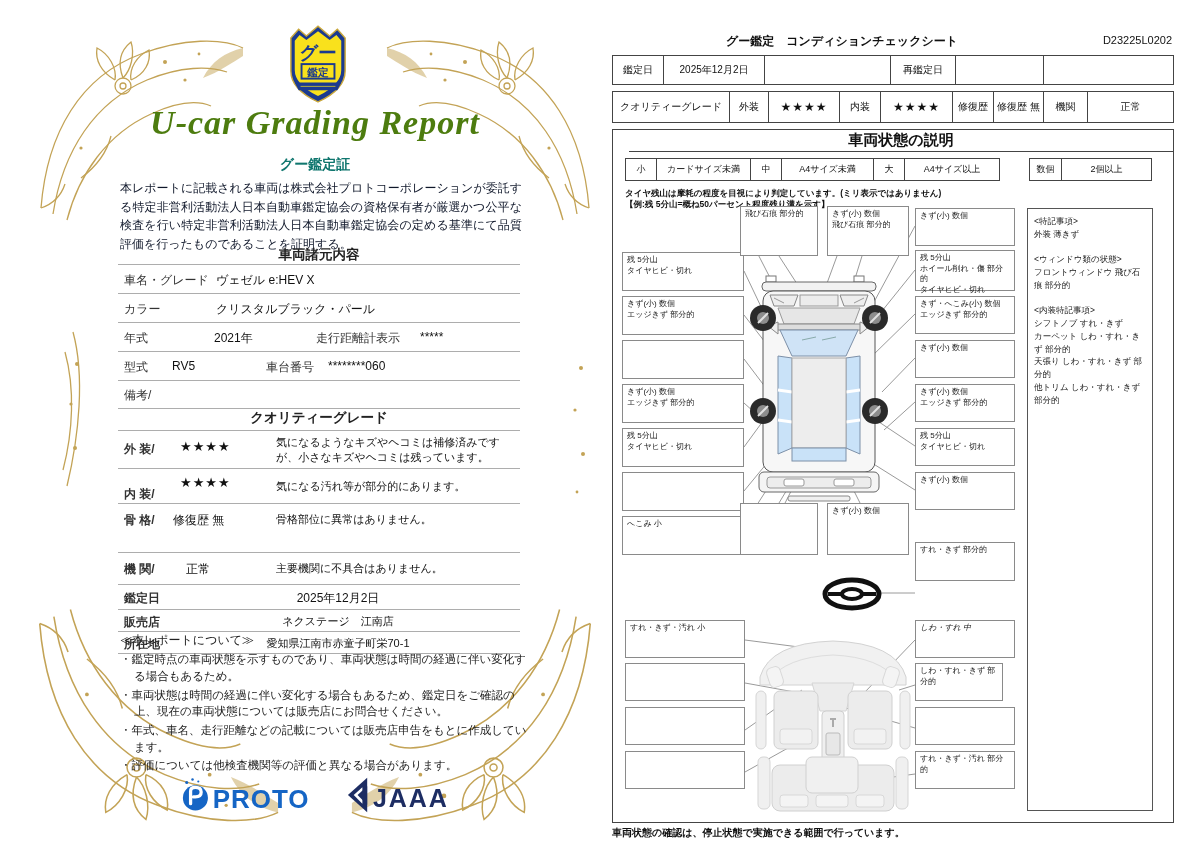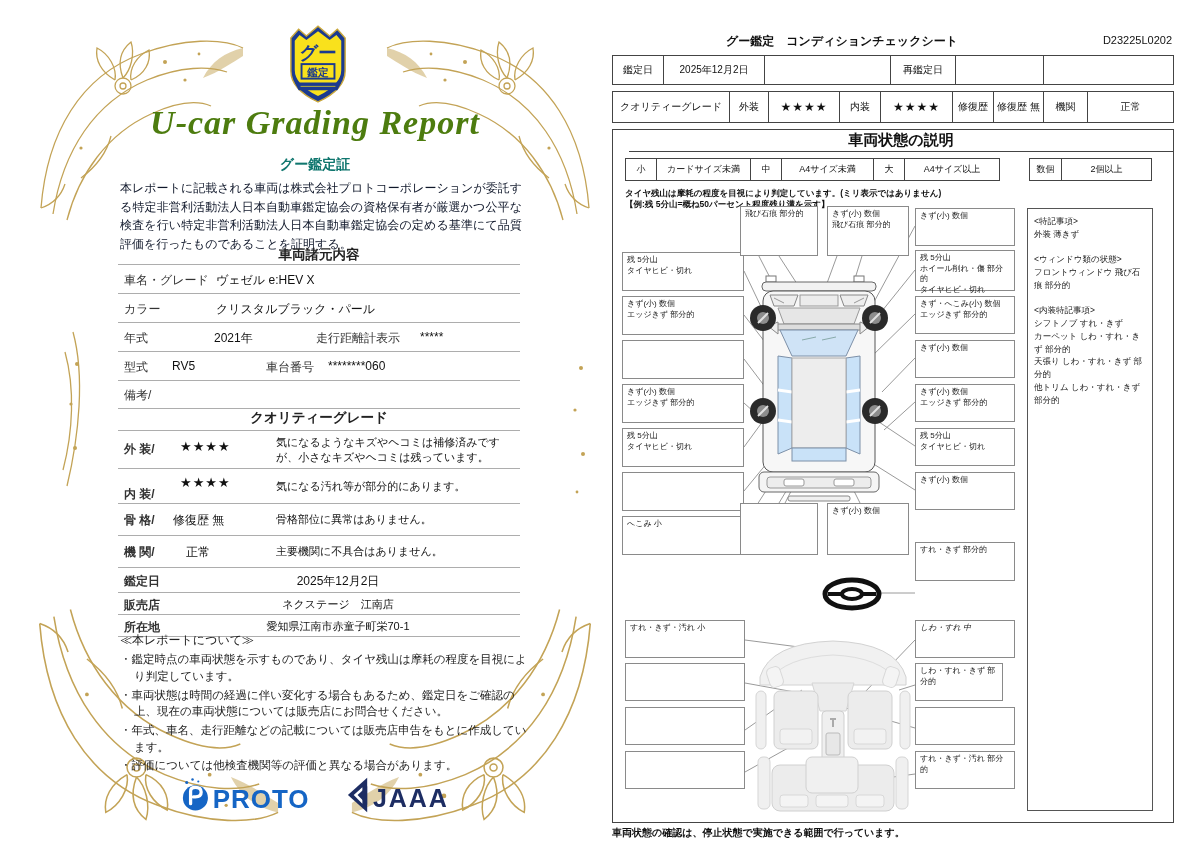--- a/index.html
+++ b/index.html
@@ -136,42 +136,42 @@
       <div class="srow" style="height:34px;">
         <span class="lbl" style="left:6px;top:17px;font-weight:bold;">内 装/</span>
         <span class="val stars" style="left:62px;top:6px;font-size:13px;">★★★★</span>
         <span class="val" style="left:158px;top:10px;width:242px;font-size:11px;">気になる汚れ等が部分的にあります。</span>
       </div>
       <div class="srow" style="height:31px;">
         <span class="lbl" style="left:6px;top:8px;font-weight:bold;">骨 格/</span>
         <span class="val" style="left:55px;top:8px;">修復歴 無</span>
         <span class="val" style="left:158px;top:8px;width:242px;font-size:11px;">骨格部位に異常はありません。</span>
       </div>
-      <div class="srow" style="height:31px;">
+      <div class="srow" style="height:31px;margin-top:17px;">
         <span class="lbl" style="left:6px;top:8px;font-weight:bold;">機 関/</span>
         <span class="val" style="left:68px;top:8px;">正常</span>
         <span class="val" style="left:158px;top:8px;width:242px;font-size:11px;">主要機関に不具合はありません。</span>
       </div>
       <div class="srow" style="height:24px;">
         <span class="lbl" style="left:6px;top:5px;font-weight:bold;">鑑定日</span>
         <span class="val" style="left:100px;top:5px;width:240px;text-align:center;">2025年12月2日</span>
       </div>
       <div class="srow" style="height:21px;">
         <span class="lbl" style="left:6px;top:4px;font-weight:bold;">販売店</span>
         <span class="val" style="left:100px;top:4px;width:240px;text-align:center;font-size:11px;">ネクステージ　江南店</span>
       </div>
       <div class="srow" style="height:21px;">
         <span class="lbl" style="left:6px;top:4px;font-weight:bold;">所在地</span>
         <span class="val" style="left:100px;top:4px;width:240px;text-align:center;font-size:11px;">愛知県江南市赤童子町栄70-1</span>
       </div>
     </div>
 
     <div class="abs bullets" style="left:85px;top:620px;width:412px;">
       <div style="font-size:12px;margin-bottom:2px;">≪本レポートについて≫</div>
-      <div class="b">・鑑定時点の車両状態を示すものであり、タイヤ残山は摩耗の程度を目視により判定しています。</div>
+      <div class="b">・鑑定時点の車両状態を示すものであり、車両状態は時間の経過に伴い変化する場合もあるため。</div>
       <div class="b">・車両状態は時間の経過に伴い変化する場合もあるため、鑑定日をご確認の上、現在の車両状態については販売店にお問合せください。</div>
       <div class="b">・年式、車名、走行距離などの記載については販売店申告をもとに作成しています。</div>
       <div class="b">・評価については他検査機関等の評価と異なる場合があります。</div>
     </div>
 
     <div class="logo-row" style="left:145px;top:762px;width:280px;justify-content:center;">
       <svg width="150" height="42" viewBox="0 0 150 42">
         <circle cx="16" cy="24" r="13" fill="#1565c5"></circle>
         <path d="M11,30 L11,17 Q11,13 16,13 Q22,13 22,18 Q22,23 16,23 L14,23" fill="none" stroke="#fff" stroke-width="3.4" stroke-linecap="round"></path>
         <circle cx="7" cy="8" r="1.6" fill="#1565c5"></circle>

